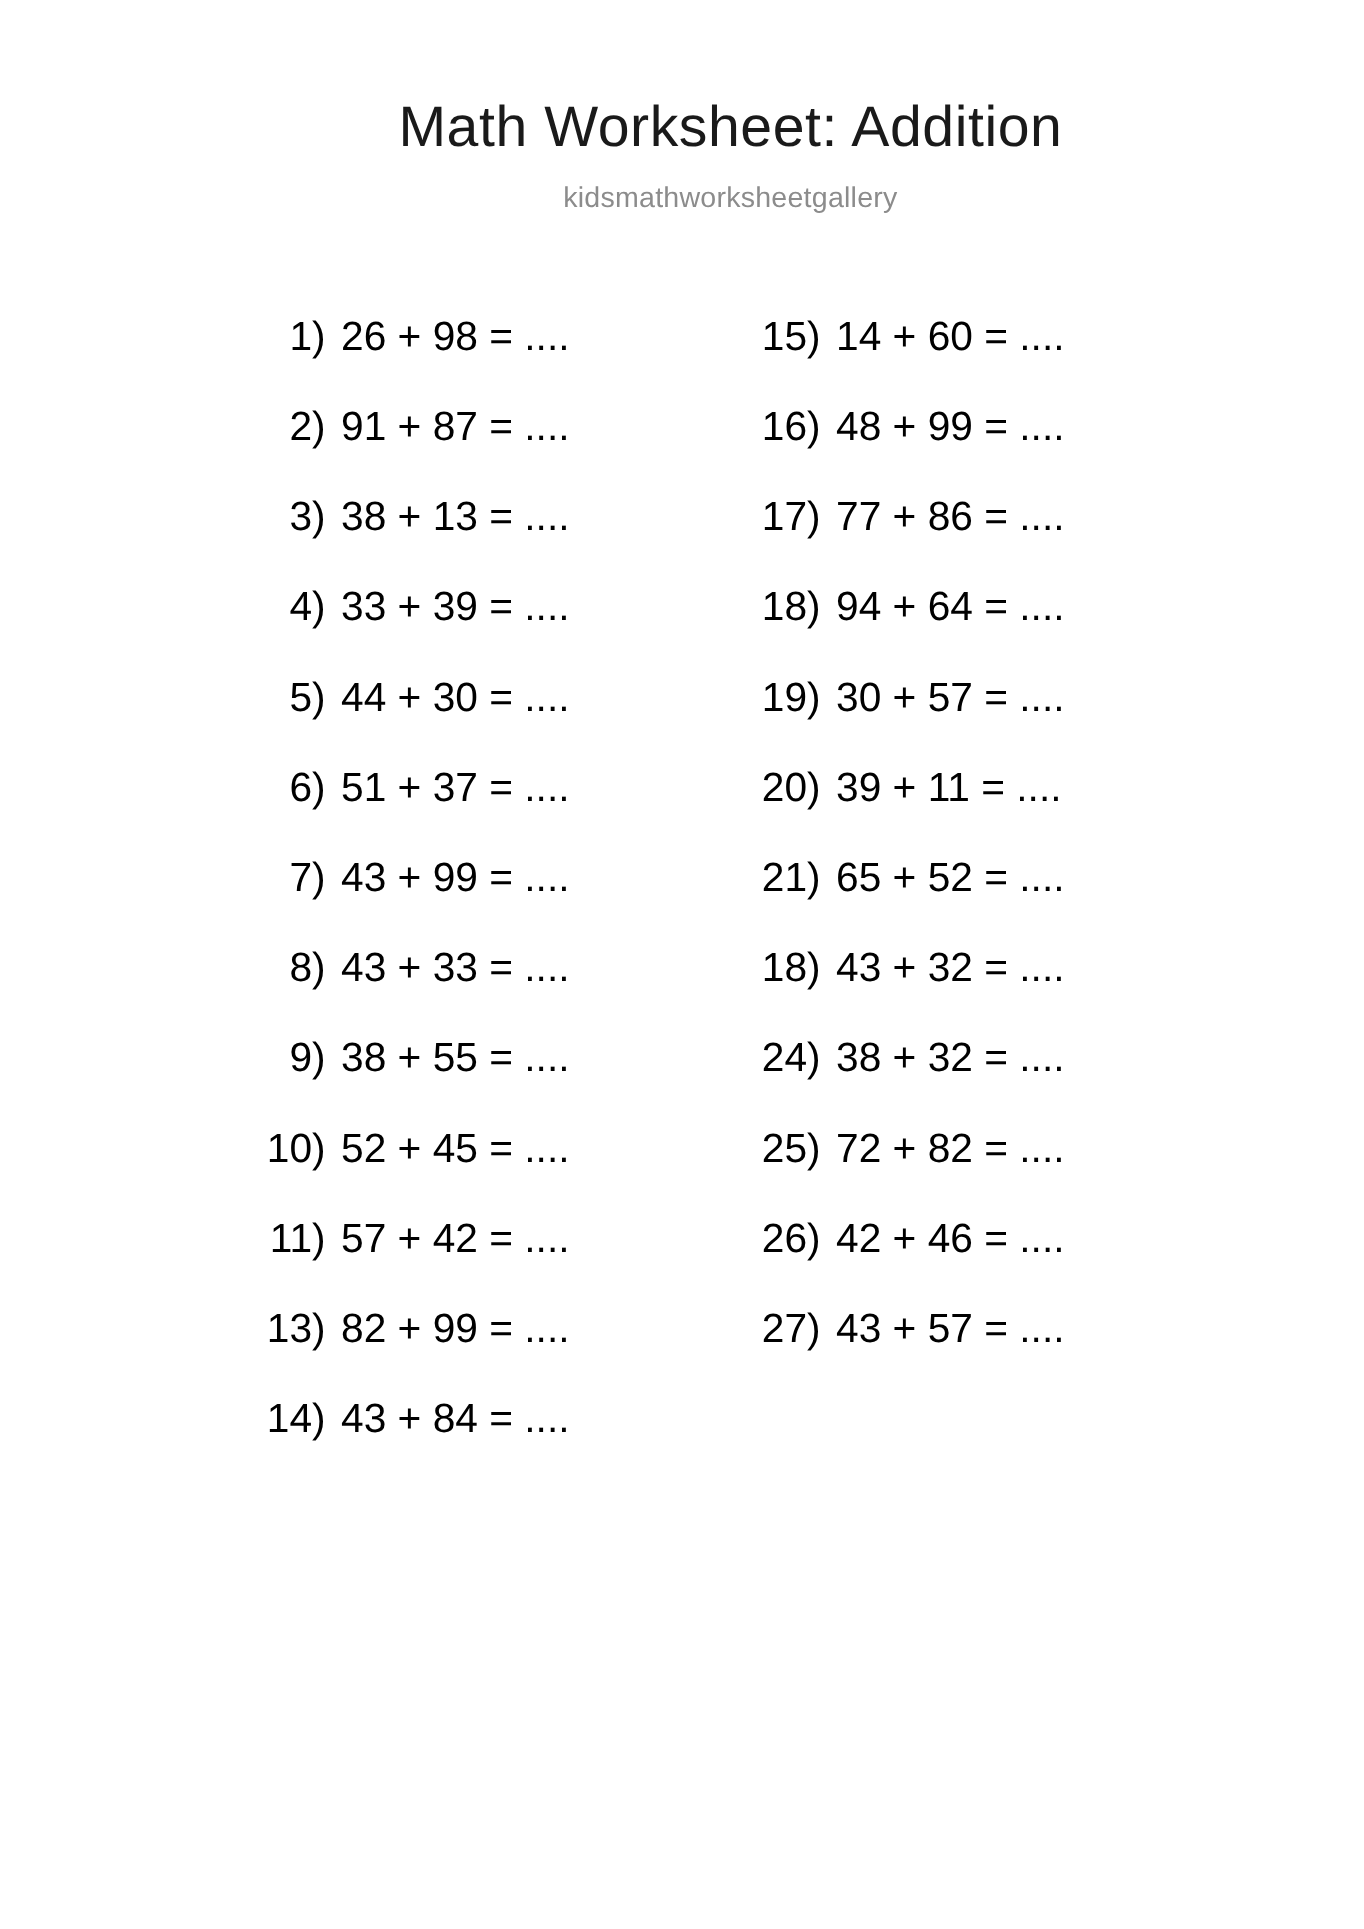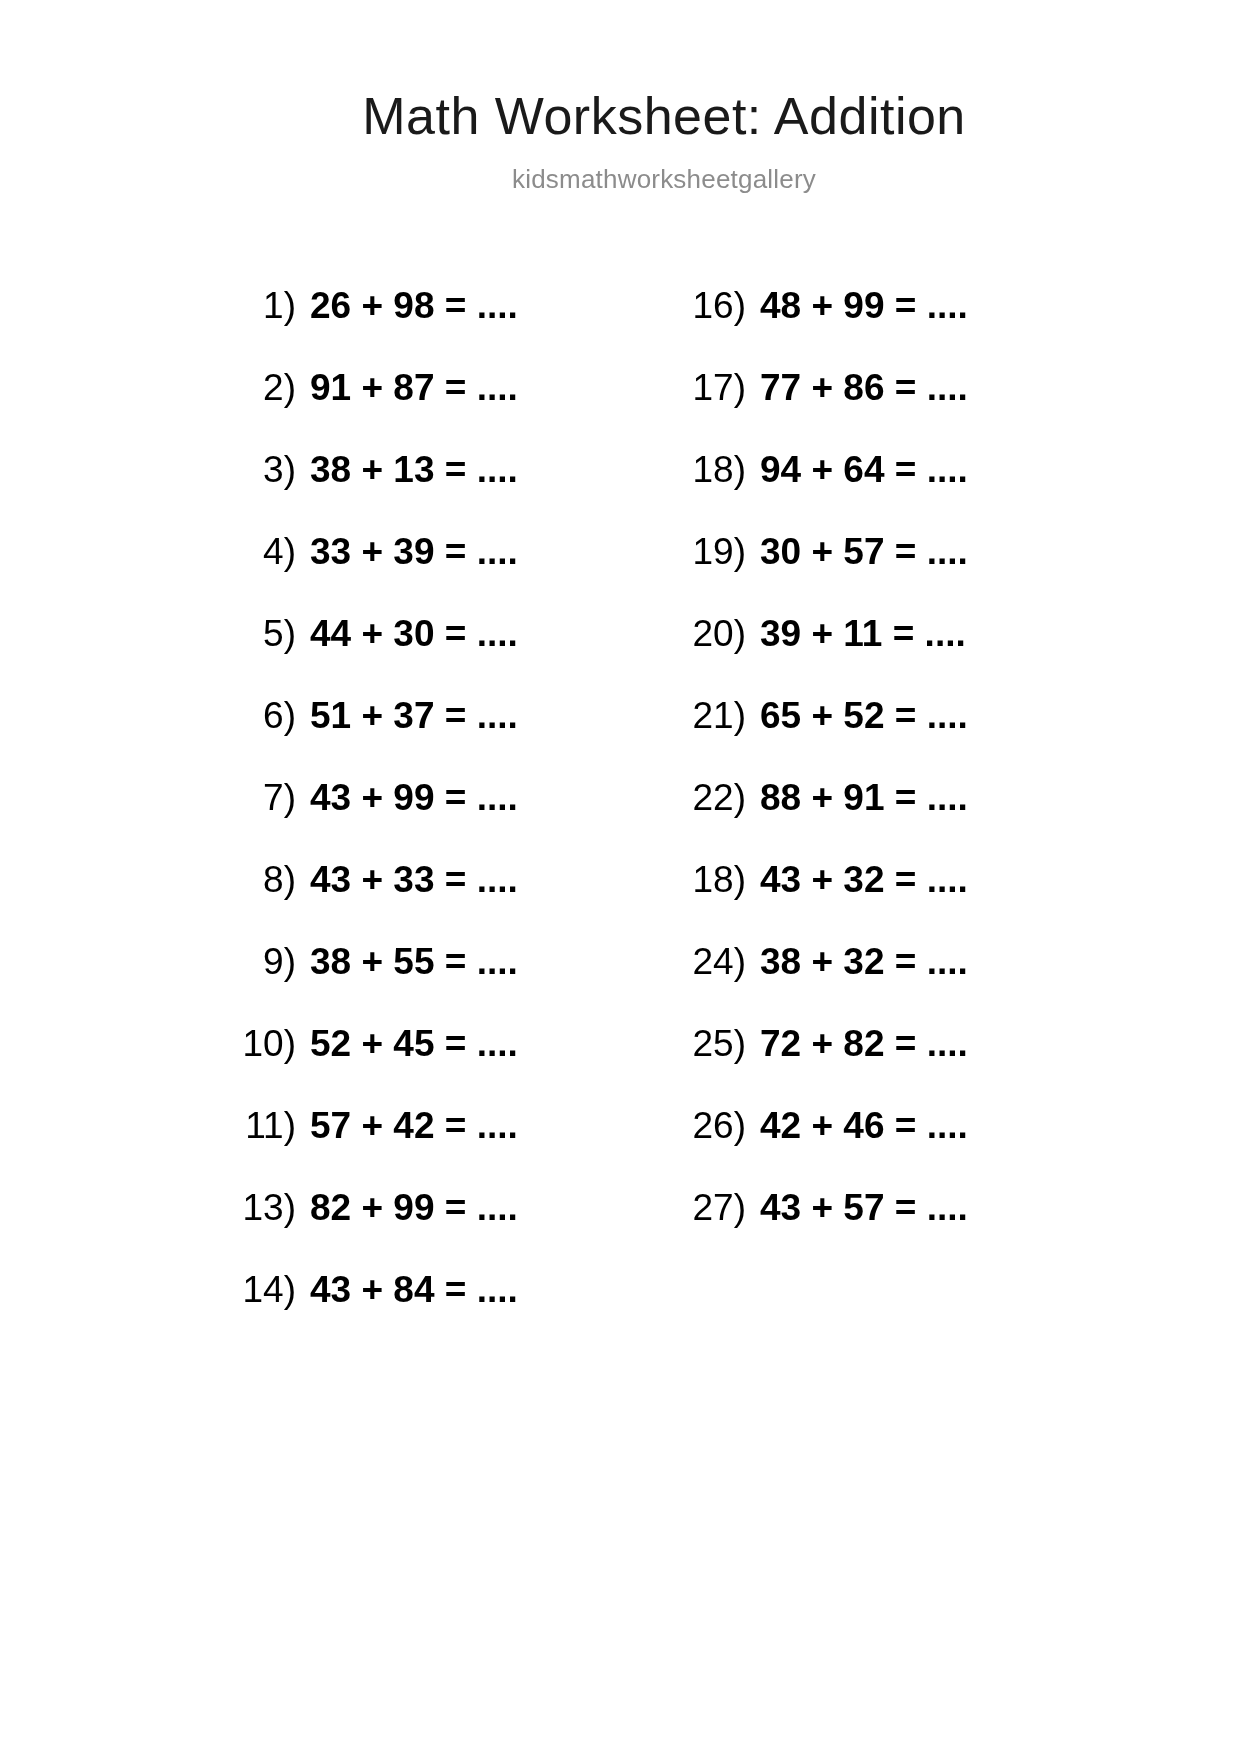--- a/index.html
+++ b/index.html
@@ -66,21 +66,20 @@
     white-space: nowrap;
   }
   .num {
     display: inline-block;
     width: 72px;
     text-align: right;
     margin-right: 14px;
   }
   .expr {
     display: inline-block;
-    font-weight: bold;
   }
 </style>
 </head>
 <body>
 
 <div class="sheet">
   <h1 class="title">Math Worksheet: Addition</h1>
   <div class="subtitle">kidsmathworksheetgallery</div>
 
   <div class="problems">
@@ -133,20 +132,24 @@
           <span class="num">13)</span>
           <span class="expr">82 + 99 = ....</span>
         </div>
         <div class="problem">
           <span class="num">14)</span>
           <span class="expr">43 + 84 = ....</span>
         </div>
       </div>
     <div class="column col-right">
         <div class="problem">
+          <span class="num">15)</span>
+          <span class="expr">14 + 60 = ....</span>
+        </div>
+        <div class="problem">
           <span class="num">16)</span>
           <span class="expr">48 + 99 = ....</span>
         </div>
         <div class="problem">
           <span class="num">17)</span>
           <span class="expr">77 + 86 = ....</span>
         </div>
         <div class="problem">
           <span class="num">18)</span>
           <span class="expr">94 + 64 = ....</span>
@@ -155,24 +158,20 @@
           <span class="num">19)</span>
           <span class="expr">30 + 57 = ....</span>
         </div>
         <div class="problem">
           <span class="num">20)</span>
           <span class="expr">39 + 11 = ....</span>
         </div>
         <div class="problem">
           <span class="num">21)</span>
           <span class="expr">65 + 52 = ....</span>
-        </div>
-        <div class="problem">
-          <span class="num">22)</span>
-          <span class="expr">88 + 91 = ....</span>
         </div>
         <div class="problem">
           <span class="num">18)</span>
           <span class="expr">43 + 32 = ....</span>
         </div>
         <div class="problem">
           <span class="num">24)</span>
           <span class="expr">38 + 32 = ....</span>
         </div>
         <div class="problem">

